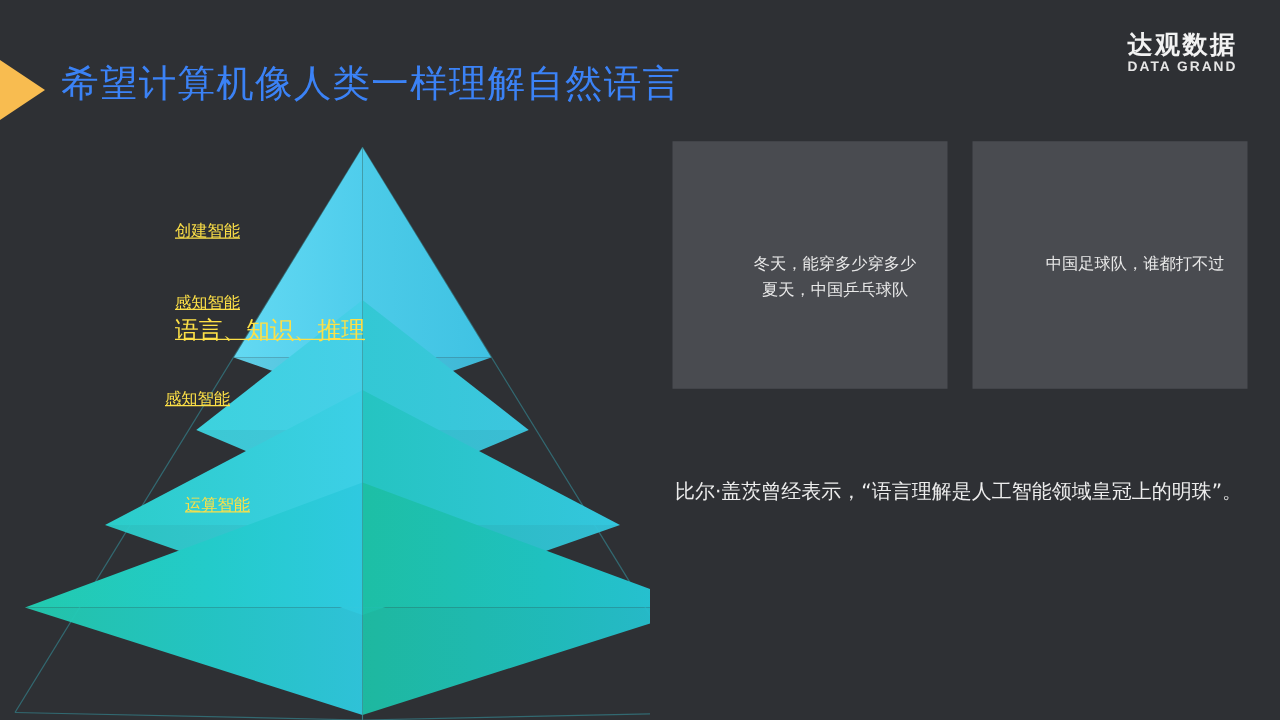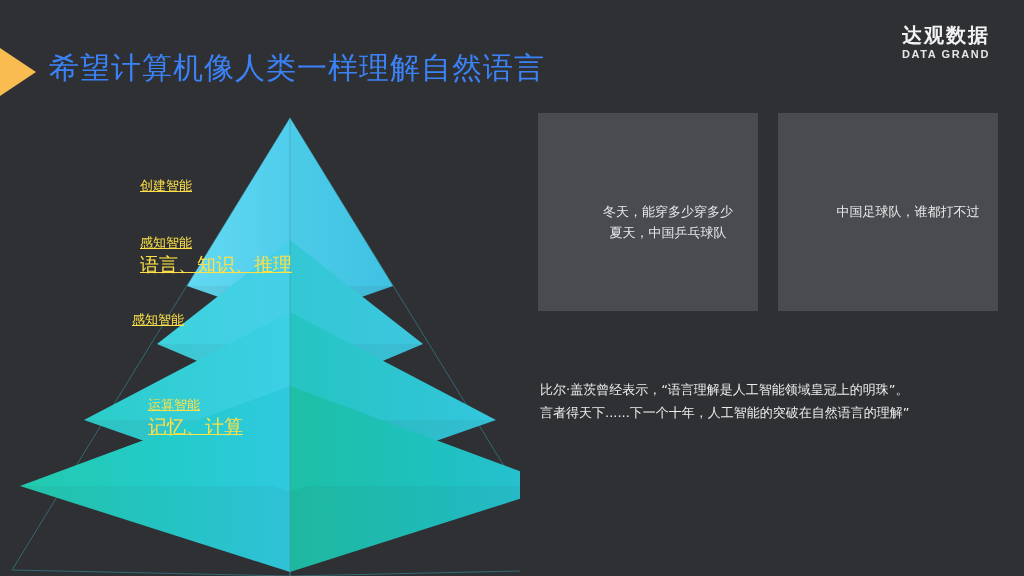--- a/index.html
+++ b/index.html
@@ -108,21 +108,21 @@
   }
   .example-text span { display: block; }
 
   
   #quote-block {
     position: absolute;
     left: 540px;
     top: 379px;
     width: 470px;
     color: #ececec;
-    font-size: 13px;
+    font-size: 16px;
     line-height: 1.75;
   }
   #quote-block span { display: block; white-space: nowrap; }
 </style>
 </head>
 <body>
 
 <div id="slide">
 
   <div id="arrow-marker"></div>
@@ -228,35 +228,33 @@
       <span class="l1">感知智能</span>
       <span class="l2">语言、知识、推理</span>
     </div>
 
     <div class="pyr-label" style="left:132px; top:211px;">
       <span class="l1">感知智能</span>
     </div>
 
     <div class="pyr-label" style="left:148px; top:296px;">
       <span class="l1">运算智能</span>
-      <span class="l2">记忆、计算</span>
     </div>
   </div>
 
   <div class="example-box" id="example-box-1">
     <div class="example-text">
       <span>冬天，能穿多少穿多少</span>
       <span>夏天，中国乒乓球队</span>
     </div>
   </div>
 
   <div class="example-box" id="example-box-2">
     <div class="example-text">
       <span>中国足球队，谁都打不过</span>
     </div>
   </div>
 
   <div id="quote-block">
     <span>比尔·盖茨曾经表示，“语言理解是人工智能领域皇冠上的明珠”。</span>
-    <span>言者得天下......下一个十年，人工智能的突破在自然语言的理解”</span>
   </div>
 
 </div>
 
 </body></html>

